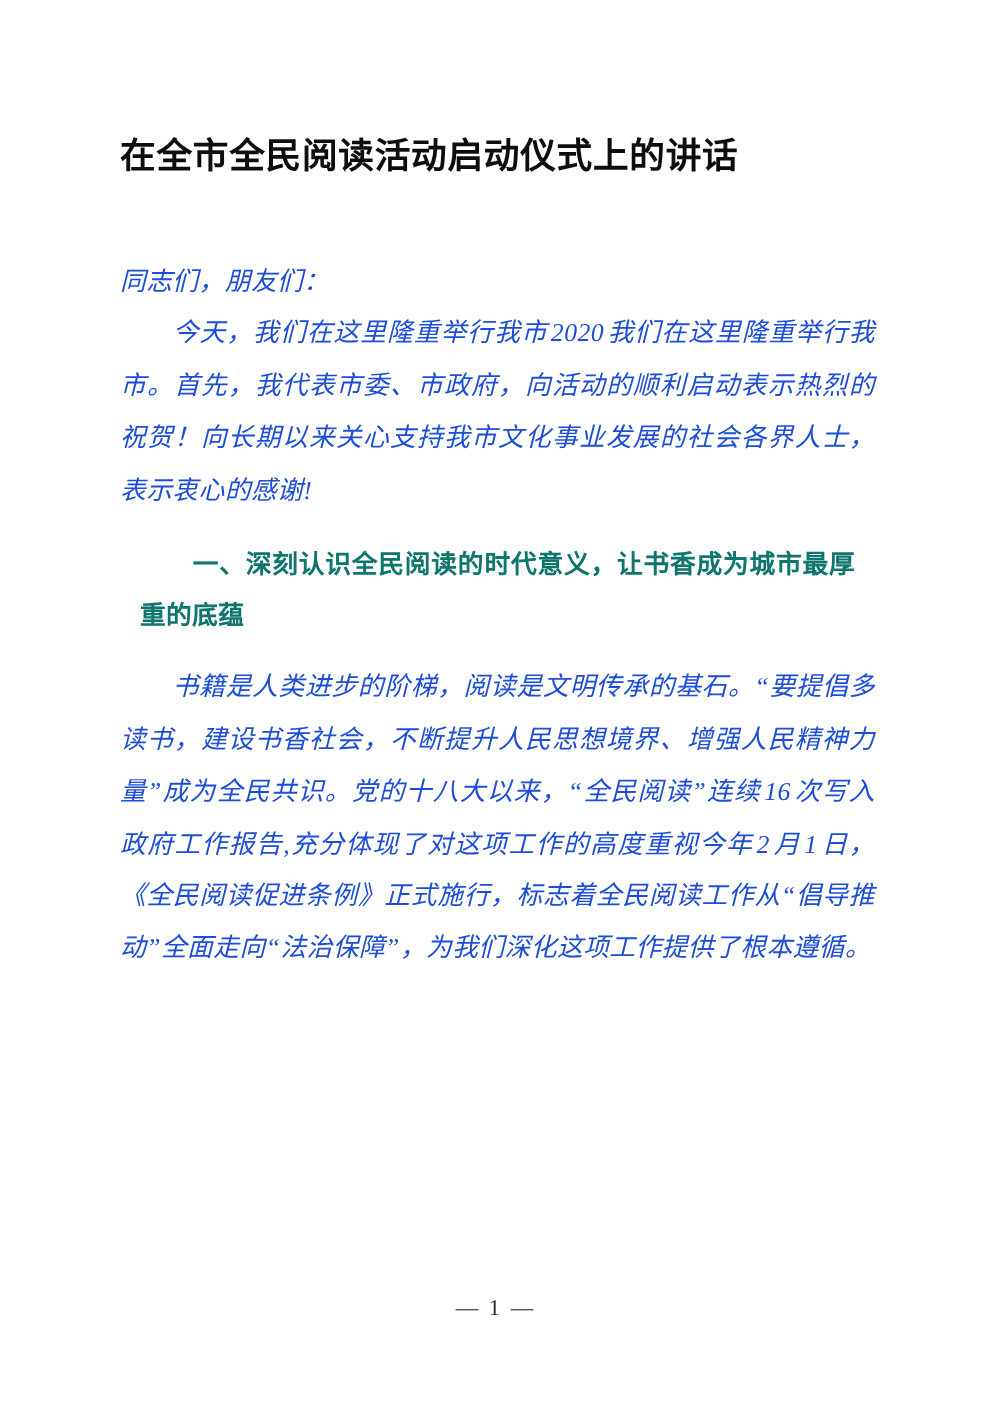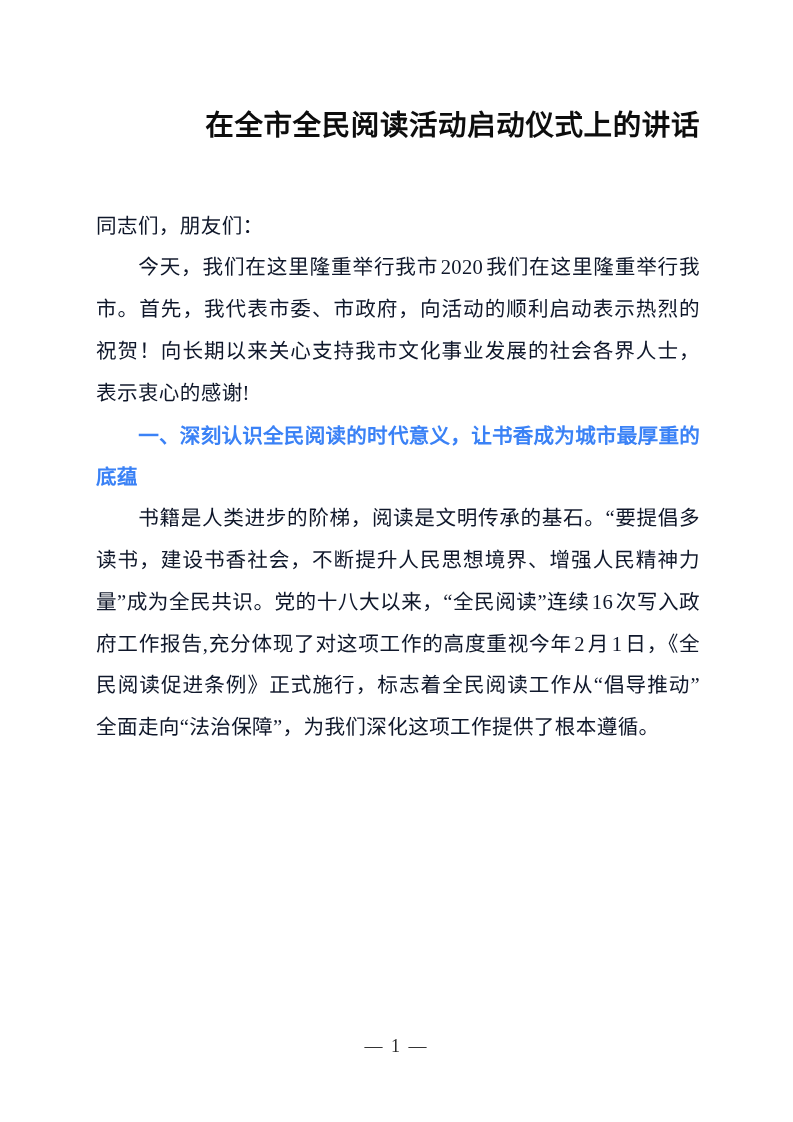--- a/index.html
+++ b/index.html
@@ -30,37 +30,38 @@
     top: 0;
     width: 604px;
   }
 
   
   .doc-title {
     font-family: "Liberation Sans", "DejaVu Sans", sans-serif;
     font-weight: bold;
     font-size: 28.5px;
     line-height: 1.25;
-    text-align: right;
+    text-align: left;
     letter-spacing: 0.6px;
     margin: 0;
     padding-top: 108px;
     color: #0d0d0d;
   }
 
   
   .para {
     font-family: "Liberation Serif", "DejaVu Serif", serif;
     font-size: 20.6px;
     line-height: 41.8px;
     text-align: justify;
     text-justify: inter-ideograph;
     letter-spacing: 0.35px;
     margin: 0;
-    color: #0f172a;
+    color: #1d4ed8;
+    font-style: italic;
     -webkit-font-smoothing: none;
   }
 
   .para.salutation {
     margin-top: 62px;
     text-indent: 0;
   }
 
   .para.indent {
     text-indent: 2.05em;
@@ -69,22 +70,22 @@
   
   .section-heading {
     font-family: "Liberation Sans", "DejaVu Sans", sans-serif;
     font-weight: bold;
     font-size: 20.6px;
     line-height: 41.8px;
     text-indent: 2.05em;
     text-align: justify;
     text-justify: inter-ideograph;
     letter-spacing: 0.2px;
-    margin: 0;
-    color: #3b82f6;
+    margin: 16px;
+    color: #0f766e;
   }
 
   
   .num {
     font-family: "Liberation Serif", "DejaVu Serif", serif;
     padding: 0 2.5px;
   }
 
   
   .page-footer {

